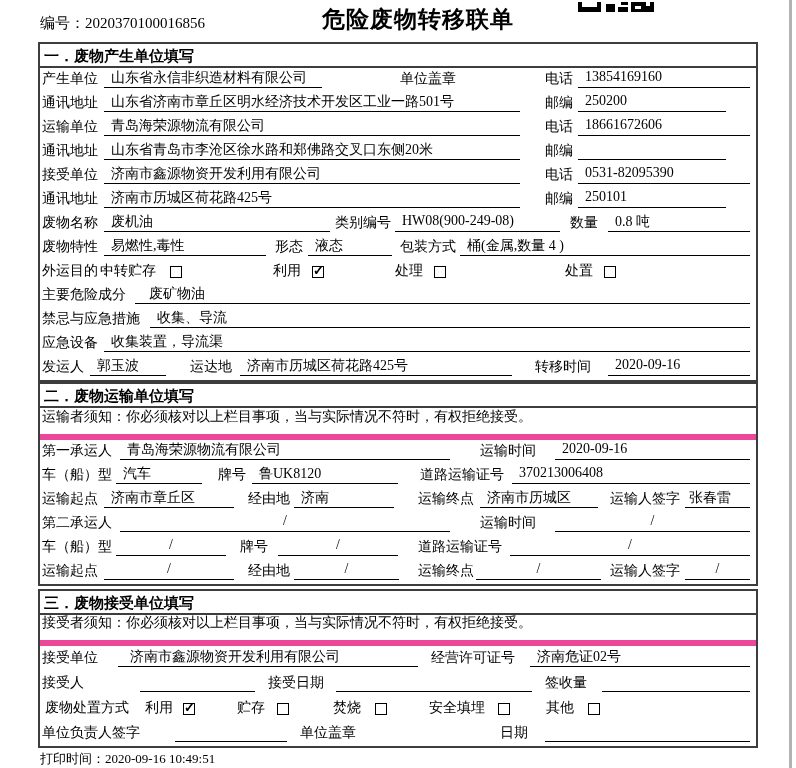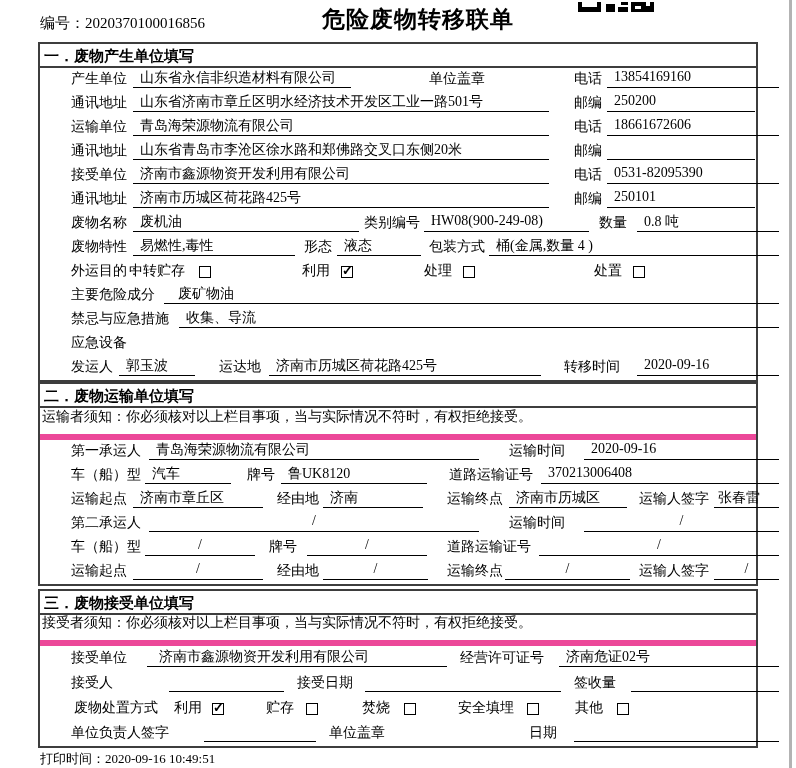--- a/index.html
+++ b/index.html
@@ -11,21 +11,21 @@
   .header { position:relative; height:42px;border-radius:14px; }
   .doc-no { position:absolute; left:40px; top:14px; font-size:15px; white-space:nowrap; }
   .title  { position:absolute; left:322px; top:4px; font-size:23px; font-weight:bold; letter-spacing:1px; white-space:nowrap; }
   .qr     { position:absolute; left:578px; top:0; }
 
   .box { position:relative; width:720px; margin-left:38px; border:2px solid #3d3d3d; background:#fff; }
   .sec-header { height:24px; line-height:24px; border-bottom:2px solid #3d3d3d; font-weight:bold; font-size:15px; padding-left:4px; }
   .notice-row { position:relative; height:32px; border-bottom:6px solid #ec4899; }
   .notice-row .l { bottom:8px; }
 
-  .row { position:relative; height:24px;margin-left:29px; }
+  .row { position:relative; height:24px; }
   .row25 { height:25px; }
   .l { position:absolute; bottom:4px; white-space:nowrap; }
   .u { position:absolute; bottom:4px; height:19px; border-bottom:1px solid #000; padding-left:7px; white-space:nowrap; overflow:visible; }
   .u.slash { padding-left:0; text-align:center; }
 
   .cb { position:absolute; bottom:6px; width:12px; height:12px; border:1px solid #000; }
   .cb.checked::after { content:"✓"; position:absolute; left:0px; top:-4px; font-size:13px; font-weight:bold; }
 
   .footer { position:relative; height:20px; }
   .footer .l { left:40px; bottom:0; font-size:13px; }
@@ -133,20 +133,21 @@
     <span class="u" style="left:95px;width:615px;padding-left:14px">废矿物油</span>
   </div>
 
   <div class="row">
     <span class="l" style="left:2px">禁忌与应急措施</span>
     <span class="u" style="left:110px;width:600px">收集、导流</span>
   </div>
 
   <div class="row">
     <span class="l" style="left:2px">应急设备</span>
+    <span class="u" style="left:64px;width:646px">收集装置，导流渠</span>
   </div>
 
   <div class="row">
     <span class="l" style="left:2px">发运人</span>
     <span class="u" style="left:50px;width:76px">郭玉波</span>
     <span class="l" style="left:150px">运达地</span>
     <span class="u" style="left:200px;width:272px">济南市历城区荷花路425号</span>
     <span class="l" style="left:495px">转移时间</span>
     <span class="u" style="left:568px;width:142px">2020-09-16</span>
   </div>

